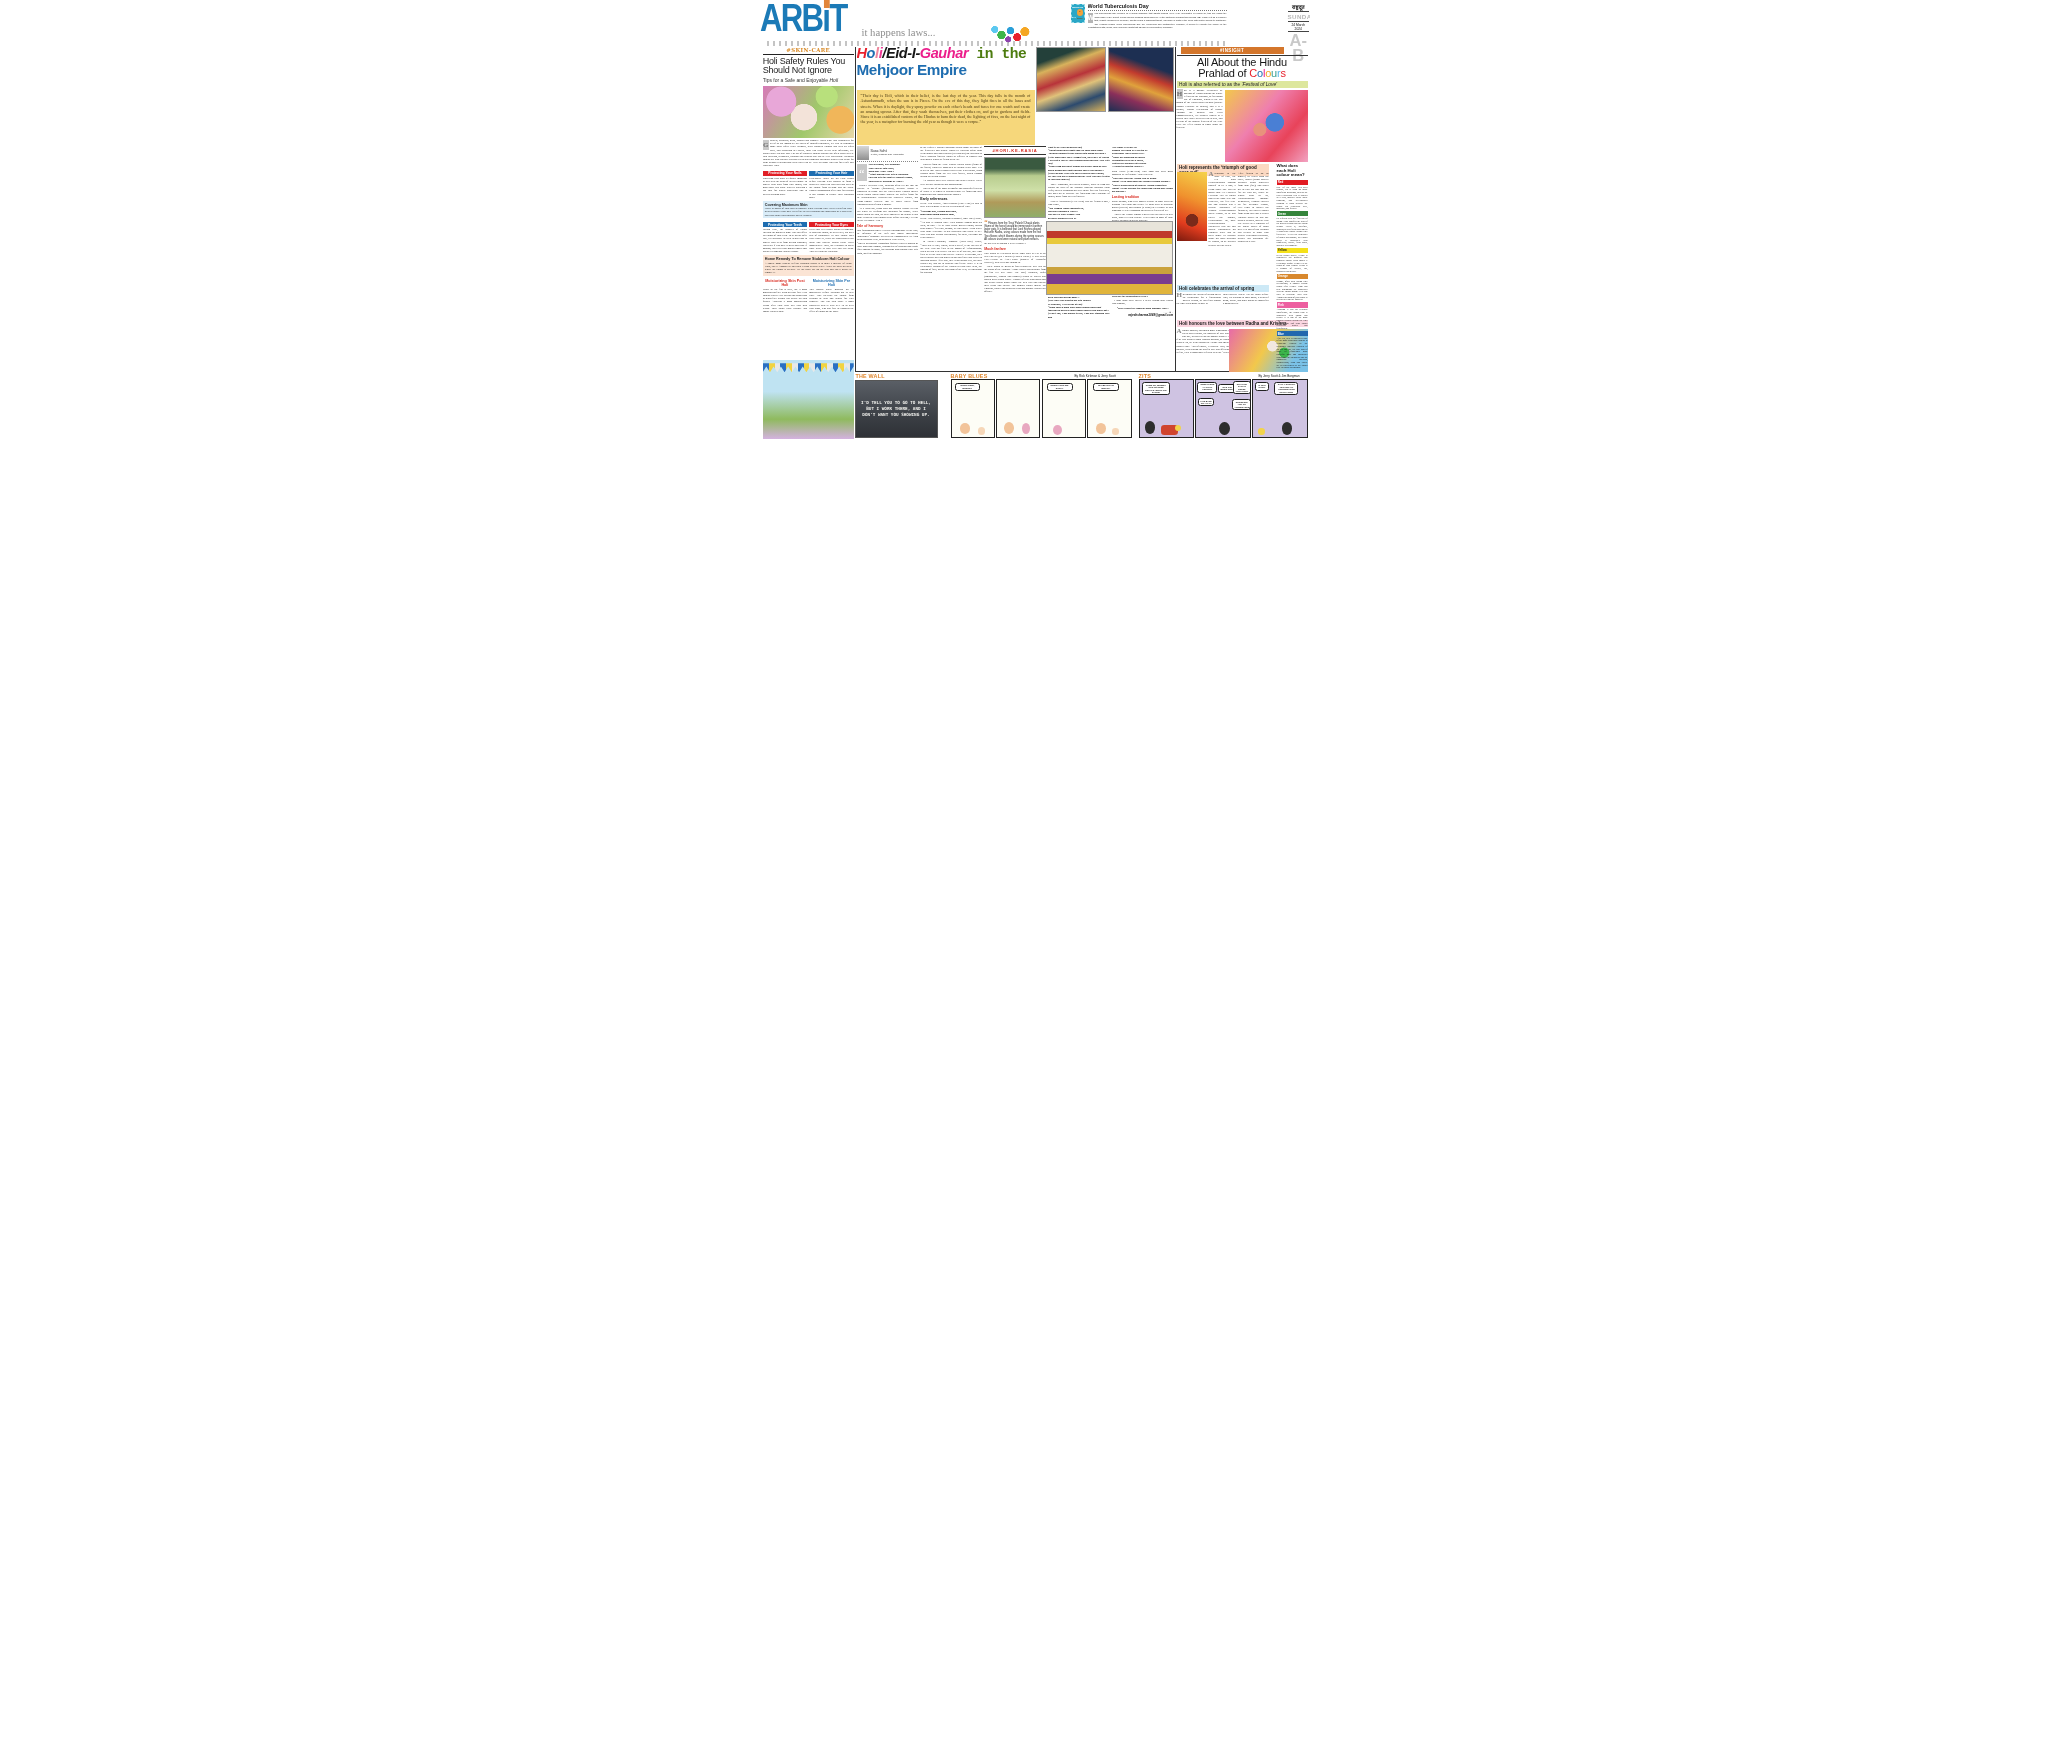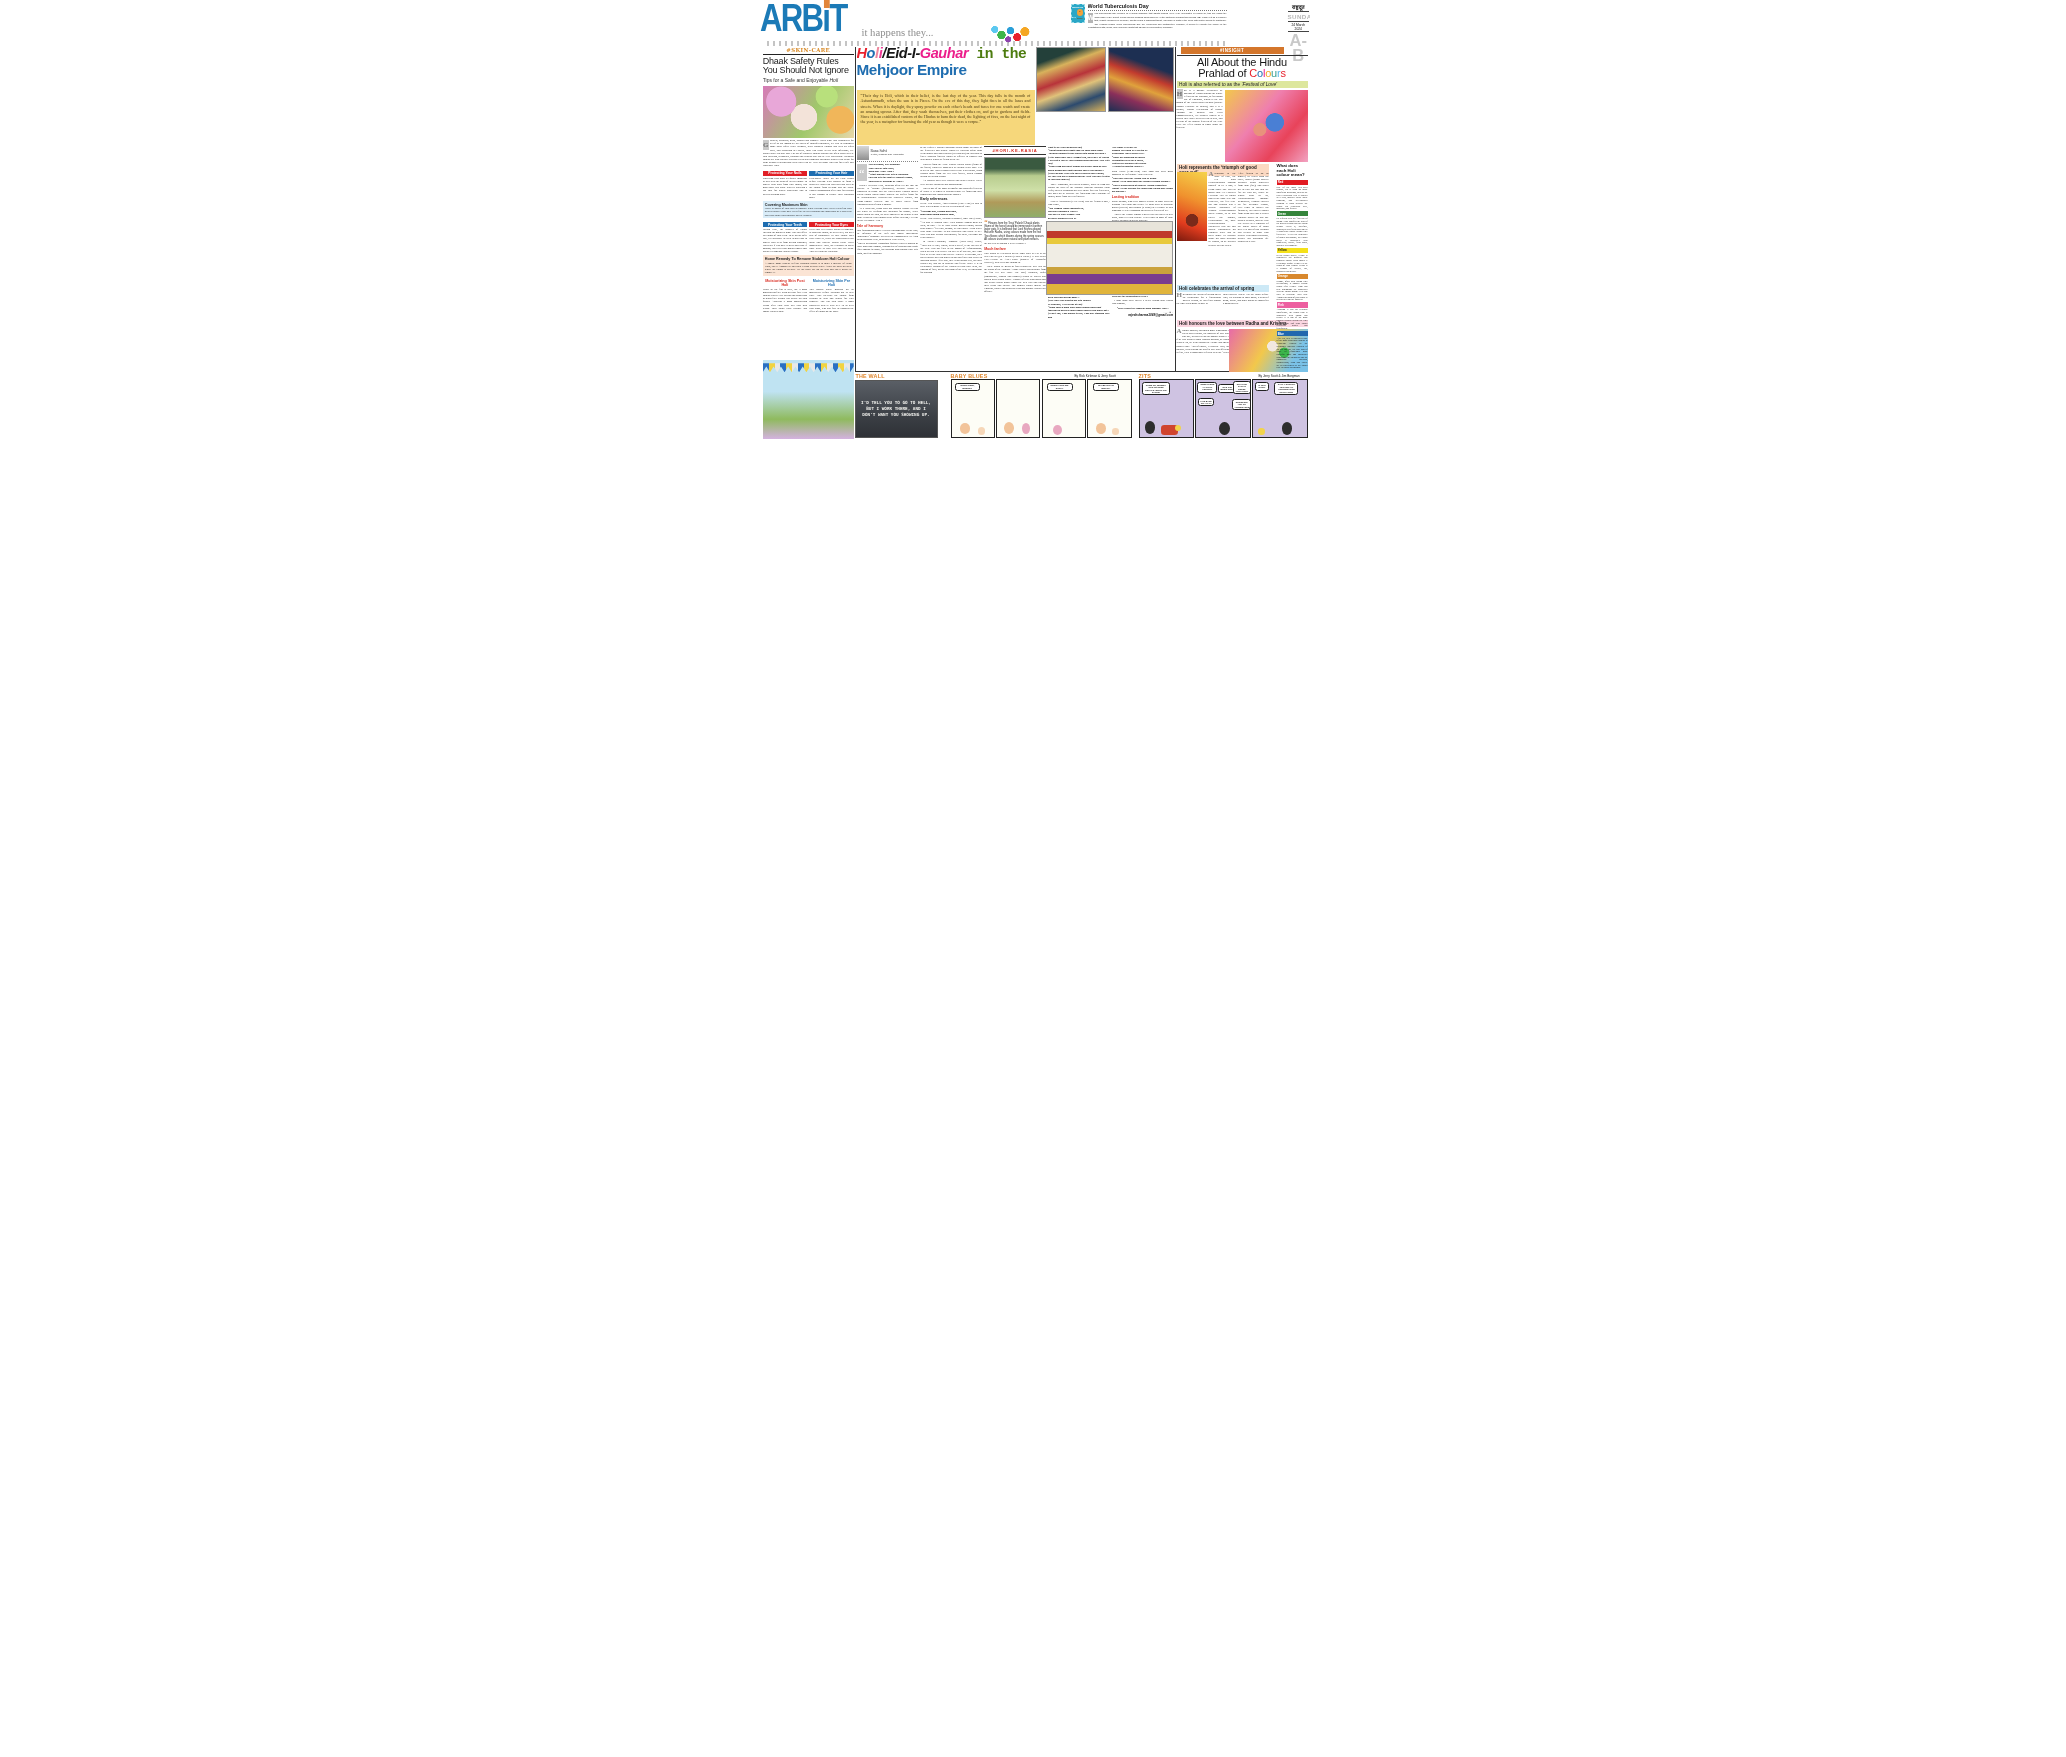--- a/index.html
+++ b/index.html
@@ -170,21 +170,21 @@
   .wall-txt { color:#f2f2ee; font-size:4.3px; font-weight:bold; text-align:center; line-height:1.35;
               font-family:"DejaVu Sans Mono", monospace; padding:0 4.1px; }
   .figure { position:absolute; border-radius:50%; }
 </style>
 </head>
 <body>
 
 <div id="page">
 
   <div class="logo"><span>ARB</span><span class="idot">ı</span><span>T</span></div>
-  <div class="tagline">it happens they...</div>
+  <div class="tagline">it happens laws...</div>
   <div class="hatch"></div>
 
   <div class="tb-stamp">
     <span>WORLD TB DAY</span>
     <span class="circ">24 MARCH</span>
   </div>
   <div class="tb-mod">
     <div class="tb-title">World Tuberculosis Day</div>
     <div class="tb-rule"></div>
     <div class="tb-body">
@@ -202,21 +202,21 @@
     <div class="mast-ed">A-B</div>
   </div>
 
   <div class="vrule" style="left:98px; top:47px; height:324px;"></div>
   <div class="vrule" style="left:418px; top:47px; height:324px;"></div>
   <div class="hrule-comics"></div>
 
   <div id="leftcol">
     <div class="sc-tag">#SKIN-CARE</div>
     <div class="sc-tagrule"></div>
-    <div class="sc-head">Dhaak Safety Rules You Should Not Ignore</div>
+    <div class="sc-head">Holi Safety Rules You Should Not Ignore</div>
     <div class="sc-sub"><span>Tips for a Safe and Enjoyable </span><i>Holi</i></div>
     <div class="ph ph-holi1"></div>
 
     <div class="twocol news">
       <div><span class="dc-panel">G</span><span>unjiyas, pichkaris, gulal, thandai and laughter. That's what Holi symbolizes for all of us but among all the swirls of colourful madness, it's vital to remember some basic safety rules. Brighter, toxic chemical colours and dyes are often used, and according to experts, these can cause severe skin infections, eye injuries and even hair loss. The use of synthetic colours during Holi often causes severe skin irritation, dermatitis, burning and redness that can be very distressing. Chemical colours are also cheaper alternates to herbal pigments and many people tend to opt for them without realizing how toxic these can be. Here are some Holi tips for a Safe and Enjoyable Holi!</span></div>
     </div>
 
     <div class="twocol">
       <div>
         <div class="bar red">Protecting Your Nails</div>

